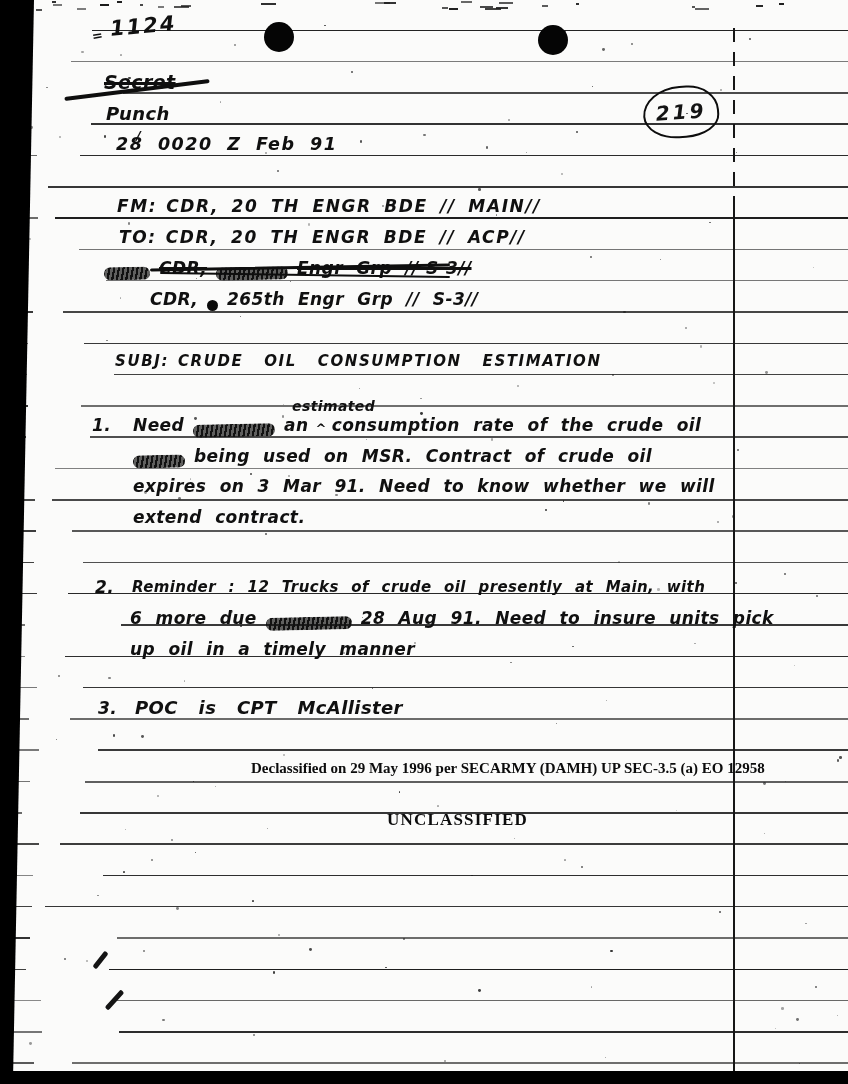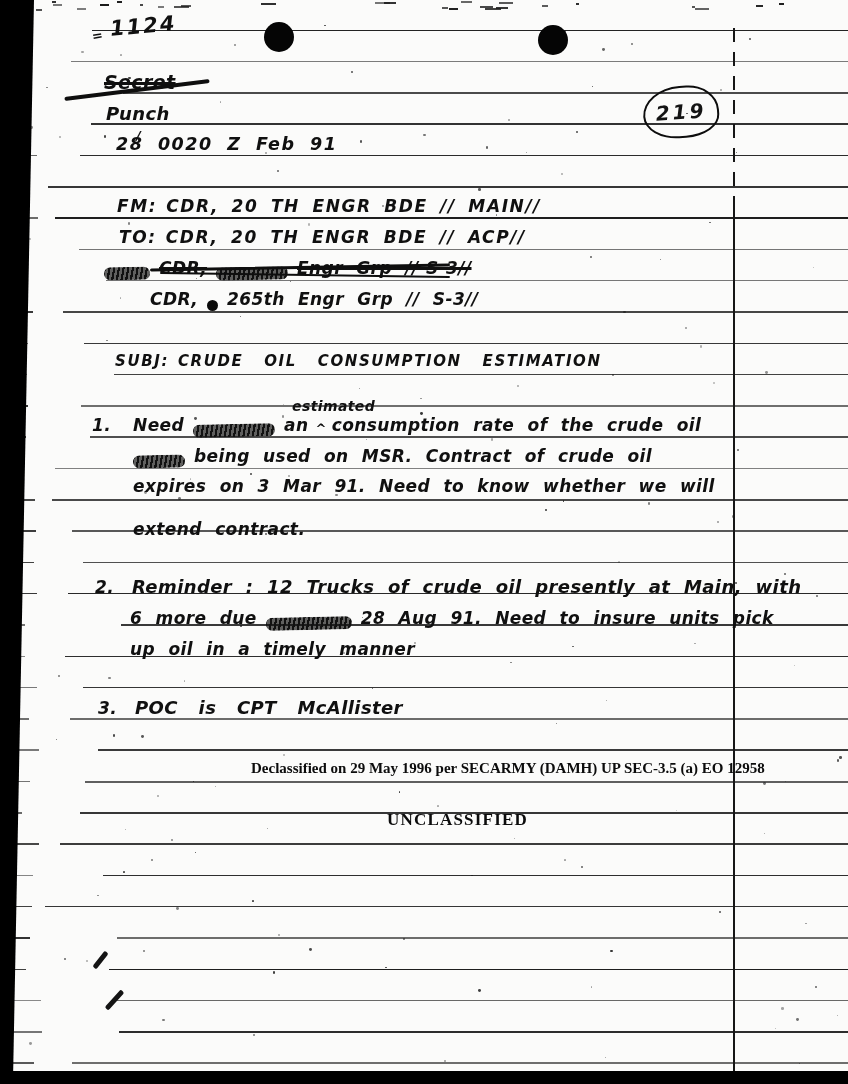--- a/index.html
+++ b/index.html
@@ -351,24 +351,24 @@
     <span class="scrib" style="width:82px;"></span>
     <span>an</span>
     <span class="caret">^</span>
     <span>consumption rate of the crude oil</span>
   </div>
   <div class="hw seg-row" style="left:133px;top:444px;">
     <span class="scrib" style="width:52px;"></span>
     <span>being used on MSR.  Contract of crude oil</span>
   </div>
   <span class="hw" style="left:133px;top:474px;">expires on 3 Mar 91. Need to know whether we will</span>
-  <span class="hw" style="left:133px;top:505px;margin-top:12px;">extend contract.</span>
+  <span class="hw" style="left:133px;top:505px;">extend contract.</span>
 
   <span class="hw" style="left:95px;top:575px;">2.</span>
-  <span class="hw" style="left:132px;top:575px;font-size:18px;">Reminder :   12 Trucks of crude oil presently at Main, with</span>
+  <span class="hw" style="left:132px;top:575px;font-size:15px;">Reminder :   12 Trucks of crude oil presently at Main, with</span>
   <div class="hw seg-row" style="left:130px;top:606px;">
     <span>6 more due</span>
     <span class="scrib" style="width:86px;"></span>
     <span>28 Aug 91. Need to insure units pick</span>
   </div>
   <span class="hw" style="left:130px;top:637px;">up oil in a timely manner</span>
 
   <span class="hw" style="left:98px;top:696px;">3.</span>
   <span class="hw" style="left:135px;top:696px;font-size:18px;word-spacing:14px;">POC is CPT McAllister</span>
 

